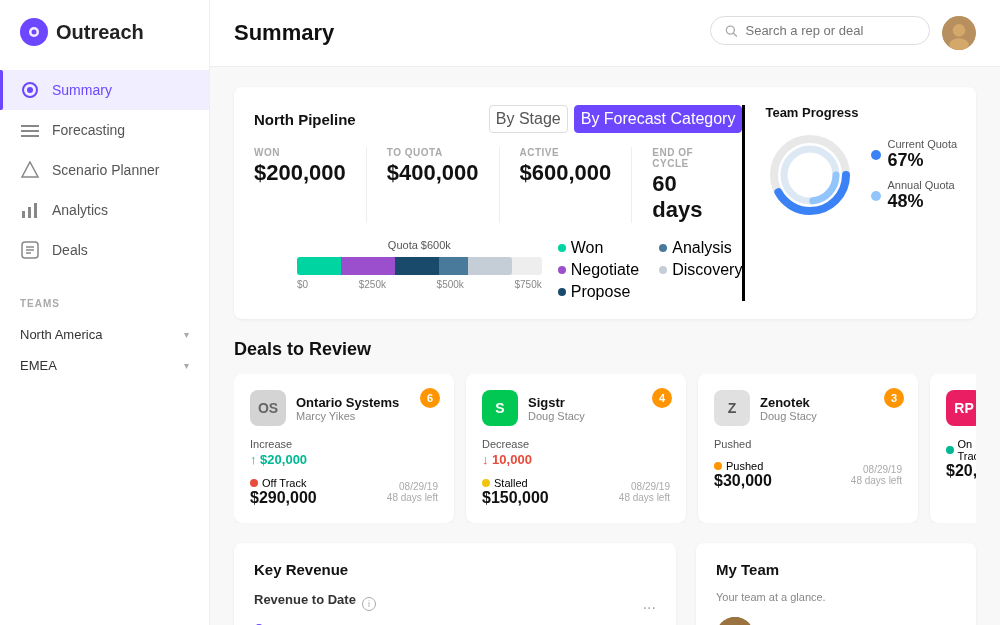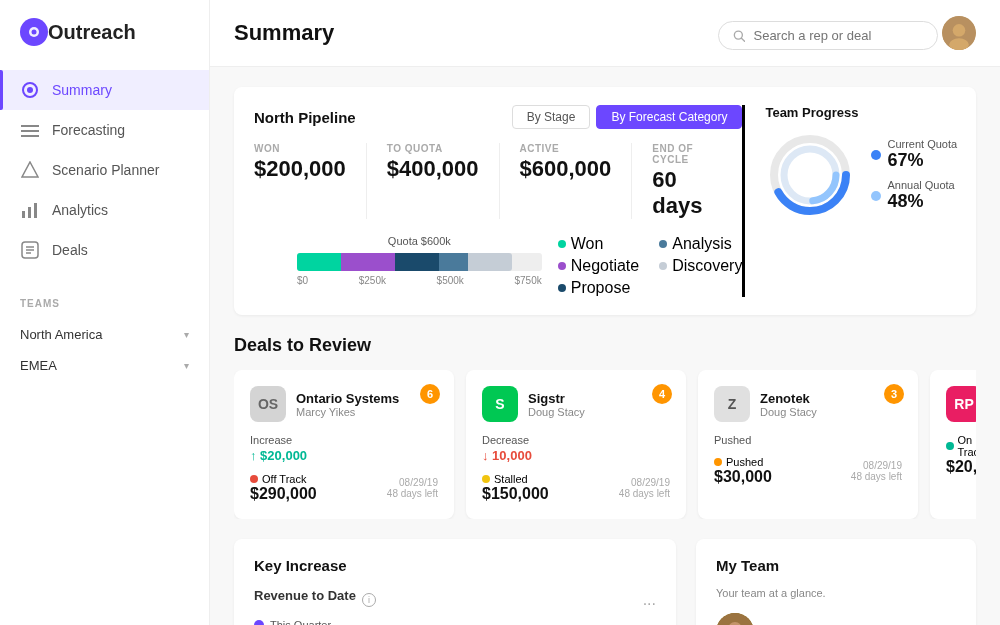--- a/index.html
+++ b/index.html
@@ -12,20 +12,21 @@
       background: #fff;
       border-right: 1px solid #eee;
       display: flex;
       flex-direction: column;
       padding-top: 0;
       height: 625px;
     }
     .sidebar-logo {
       display: flex;
       align-items: center;
+      gap: 8px;
       padding: 18px 20px 16px 20px;
     }
     .logo-icon {
       width: 28px; height: 28px;
       background: #6c47ff;
       border-radius: 50%;
       display: flex; align-items: center; justify-content: center;
       color: white; font-size: 14px; font-weight: bold;
     }
     .logo-text { font-size: 20px; font-weight: 600; color: #222; }
@@ -66,21 +67,21 @@
     }
     .main-header {
       background: #fff;
       padding: 16px 24px;
       display: flex;
       align-items: center;
       justify-content: space-between;
       border-bottom: 1px solid #eee;
     }
     .page-title { font-size: 22px; font-weight: 700; color: #111; }
-    .header-right { display: flex; align-items: flex-end; gap: 4px; }
+    .header-right { display: flex; align-items: flex-start; gap: 12px; }
     .search-bar {
       display: flex; align-items: center; gap: 8px;
       border: 1px solid #ddd;
       border-radius: 20px;
       padding: 6px 14px;
       background: #fff;
       width: 220px;
     }
     .search-bar input {
       border: none; outline: none;
@@ -98,23 +99,23 @@
       background: #fff;
       border-radius: 8px;
       padding: 18px 20px;
       margin-bottom: 20px;
       box-shadow: 0 1px 3px rgba(0,0,0,0.06);
     }
     .section-header { display: flex; align-items: center; justify-content: space-between; margin-bottom: 14px; }
     .section-title { font-size: 15px; font-weight: 700; color: #111; }
     .btn-group { display: flex; gap: 6px; }
     .btn-toggle {
-      padding: 4px 14px;
+      padding: 4px 6px;
       border-radius: 4px;
-      font-size: 12px;
+      font-size: 16px;
       border: 1px solid #ddd;
       cursor: pointer;
       background: #fff;
       color: #555;
     }
     .btn-toggle.active { background: #6c47ff; color: #fff; border-color: #6c47ff; }
 
     
     .pipeline-stats { display: flex; gap: 0; margin-bottom: 16px; }
     .pipeline-stat { padding: 0 20px 0 0; border-right: 1px solid #eee; margin-right: 20px; }
@@ -530,21 +531,21 @@
           </div>
         </div>
 
       </div>
     </div>
 
     <div class="bottom-sections">
 
       <div class="key-metrics-section">
         <div class="metrics-header">
-          <span class="metrics-title">Key Increase</span>
+          <span class="metrics-title">Key Revenue</span>
         </div>
         <div class="metric-subtitle-row">
           <span class="metric-subtitle">Revenue to Date</span>
           <div class="info-icon">i</div>
           <div style="flex:1"></div>
           <span class="metrics-dots">...</span>
         </div>
         <div class="metric-legend">
           <div class="legend-dot" style="background:#6c47ff;width:10px;height:10px;border-radius:50%;"></div>
           <span>This Quarter</span>

